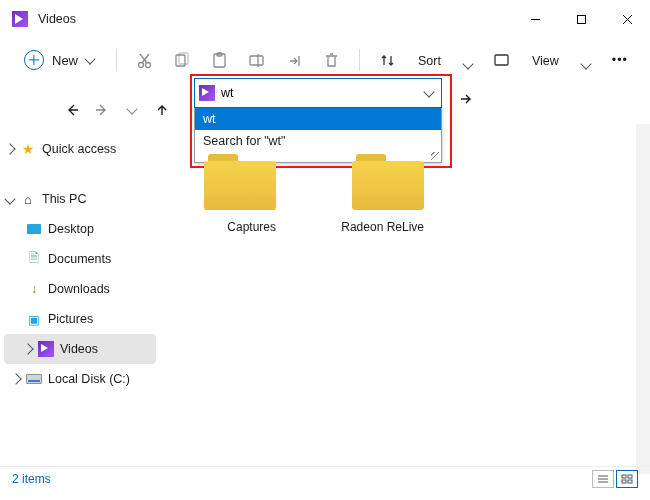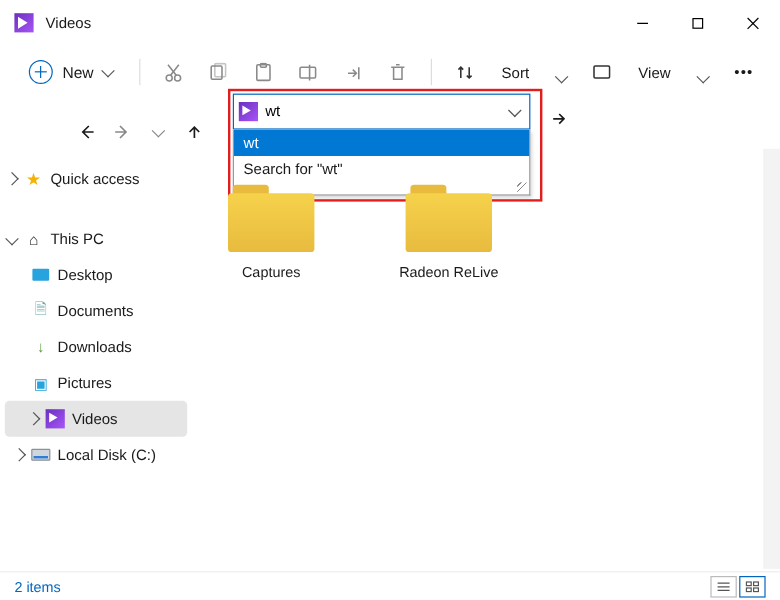--- a/index.html
+++ b/index.html
@@ -72,27 +72,27 @@
   .dl-ico{color:#5aa13b;}
   .music-ico{width:14px;height:14px;border-radius:50%;background:#e7515a;position:relative;}
   .music-ico::after{content:"♪";color:#fff;position:absolute;left:3px;top:-1px;font-size:10px;}
   .pics-ico{color:#27a3dd;}
   .vid-ico{width:16px;height:16px;background:linear-gradient(135deg,#6b2fbf,#a855f7);position:relative;}
   .vid-ico::after{content:"";position:absolute;left:3px;top:3px;border-left:7px solid #fff;border-top:4.5px solid transparent;border-bottom:4.5px solid transparent;}
   .disk-ico{width:16px;height:10px;background:#cfd6dc;border:1px solid #8a9199;border-radius:1px;position:relative;}
   .disk-ico::after{content:"";position:absolute;left:1px;right:1px;bottom:1px;height:2px;background:#2e7dd7;}
 
   .content{flex:1;padding:30px 16px;display:flex;gap:48px;align-items:flex-start;}
-  .folder-item{display:flex;flex-direction:column;align-items:center;gap:10px;width:100px;}
+  .folder-item{display:flex;flex-direction:column;align-items:flex-end;gap:10px;width:100px;}
   .folder-icon{width:72px;height:56px;position:relative;}
   .folder-back{position:absolute;left:4px;top:0;width:30px;height:12px;background:#e8bb3f;border-radius:3px 3px 0 0;}
   .folder-front{position:absolute;left:0;top:7px;right:0;bottom:0;background:linear-gradient(#f6d24b,#e8bb3f);border-radius:3px;}
   .folder-item .label{font-size:12px;text-align:center;}
 
-  .status{position:absolute;bottom:0;left:0;right:0;height:24px;display:flex;align-items:center;padding:0 12px;font-size:12px;color:#0067c0;border-top:1px solid #eee;}
+  .status{position:absolute;bottom:10px;left:0;right:0;height:24px;display:flex;align-items:center;padding:0 12px;font-size:12px;color:#0067c0;border-top:1px solid #eee;}
   .view-toggles{margin-left:auto;display:flex;gap:2px;}
   .vt{width:22px;height:18px;border:1px solid #bbb;display:flex;align-items:center;justify-content:center;}
   .vt.active{border-color:#0067c0;}
   .vt svg{stroke:#555;stroke-width:1;fill:none;}
   .scroll-track{position:absolute;right:0;top:124px;bottom:26px;width:14px;background:#f3f3f3;}
 </style>
 </head>
 <body>
 
 <div class="titlebar">

